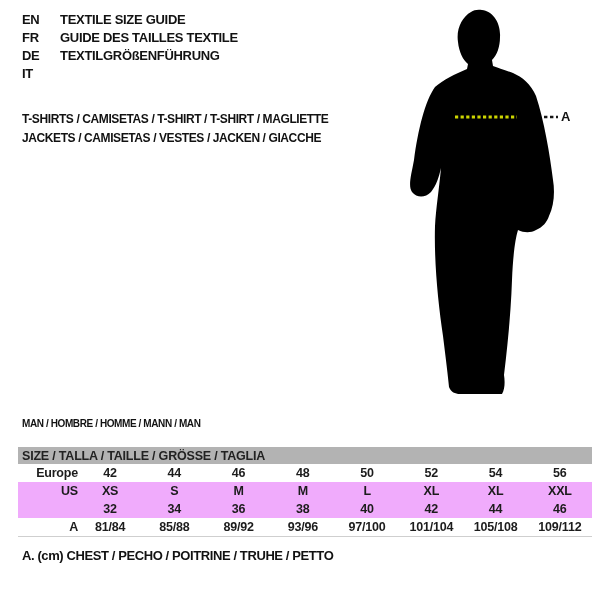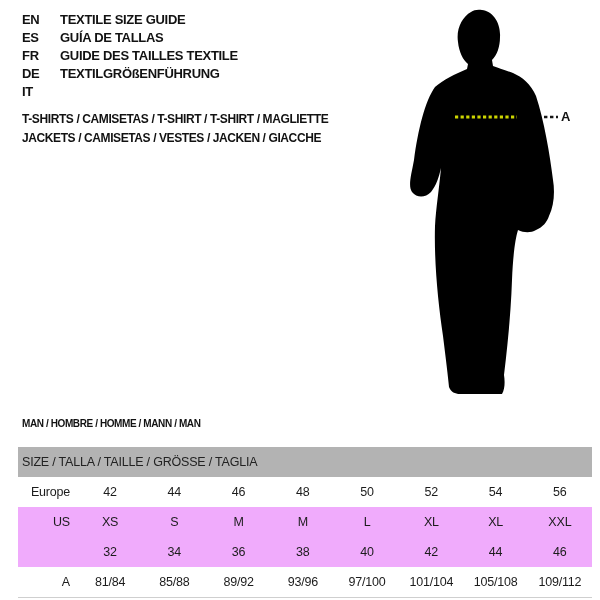--- a/index.html
+++ b/index.html
@@ -27,45 +27,41 @@
 
   
   .section-title { position:absolute; left:22px; top:418px; font-weight:bold; font-size:10px; letter-spacing:-0.4px; }
 
   
   .size-table {
     position:absolute; left:18px; top:447px; width:574px;
     border-collapse:collapse; table-layout:fixed;
     font-size:12.5px; letter-spacing:-0.2px; color:#1c1c1c;
   }
-  .size-table td { padding:8px; height:18px; text-align:center; vertical-align:middle; }
+  .size-table td { padding:0; height:18px; text-align:center; vertical-align:middle;font-weight:bold; }
   .size-table tr.thead td {
     background:#b3b3b3; height:17px; text-align:left; padding-left:4px;
     font-size:12.5px; color:#222;
   }
   .size-table td.lbl { text-align:right; padding-left:4px; }
   .size-table tr.shaded td { background:#f0abfc; }
   .size-table tr.last td { border-bottom:1px solid #cfcfcf; }
 
   
   .footnote { position:absolute; left:22px; top:548px; font-weight:bold; font-size:13px; letter-spacing:-0.4px; }
 </style>
 </head>
 <body>
 
 <div class="page">
 
   <div class="lang-block">
     <div class="lang-row">
       <span class="lang-code">EN</span>
       <span class="lang-label">TEXTILE SIZE GUIDE</span>
-    </div>
-    <div class="lang-row">
-      <span class="lang-code">ES</span>
-      <span class="lang-label">GUÍA DE TALLAS</span>
     </div>
     <div class="lang-row">
       <span class="lang-code">FR</span>
       <span class="lang-label">GUIDE DES TAILLES TEXTILE</span>
     </div>
     <div class="lang-row">
       <span class="lang-code">DE</span>
       <span class="lang-label">TEXTILGRÖßENFÜHRUNG</span>
     </div>
     <div class="lang-row">
@@ -172,14 +168,15 @@
       <td>89/92</td>
       <td>93/96</td>
       <td>97/100</td>
       <td>101/104</td>
       <td>105/108</td>
       <td>109/112</td>
     </tr>
     </tbody>
   </table>
 
+  <div class="footnote">A. (cm) CHEST / PECHO / POITRINE / TRUHE / PETTO</div>
 
 </div>
 
 </body></html>

